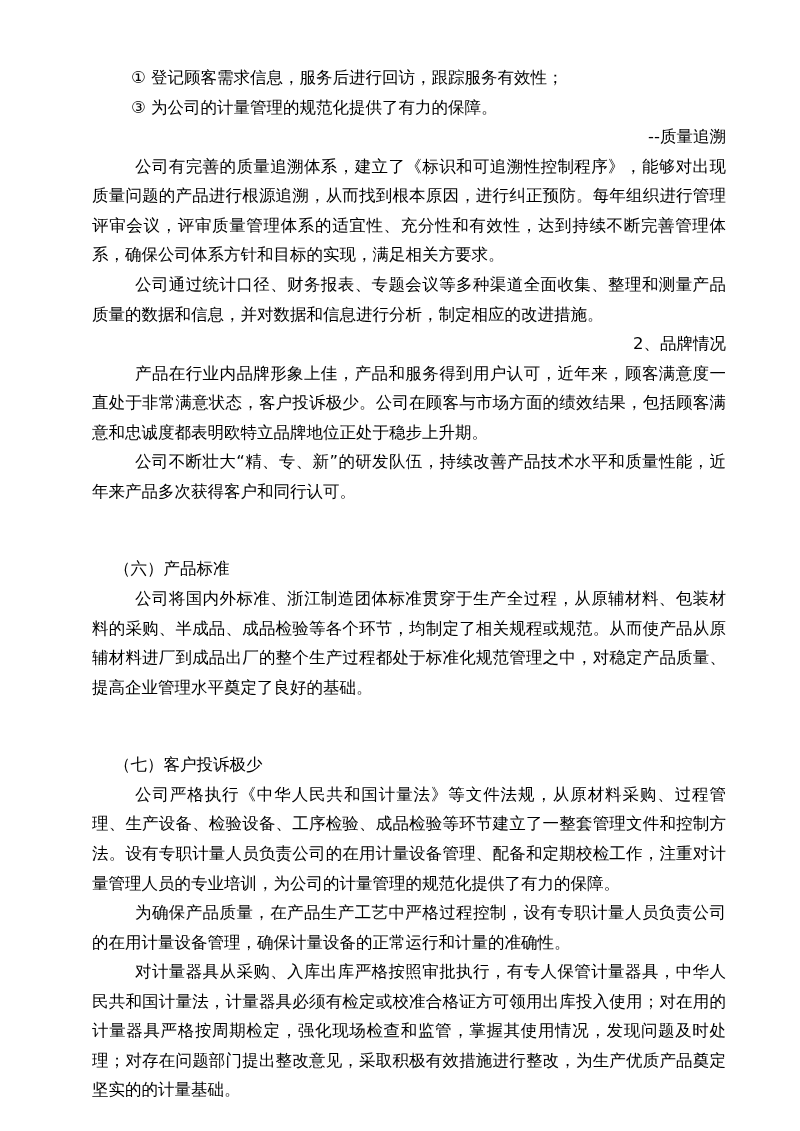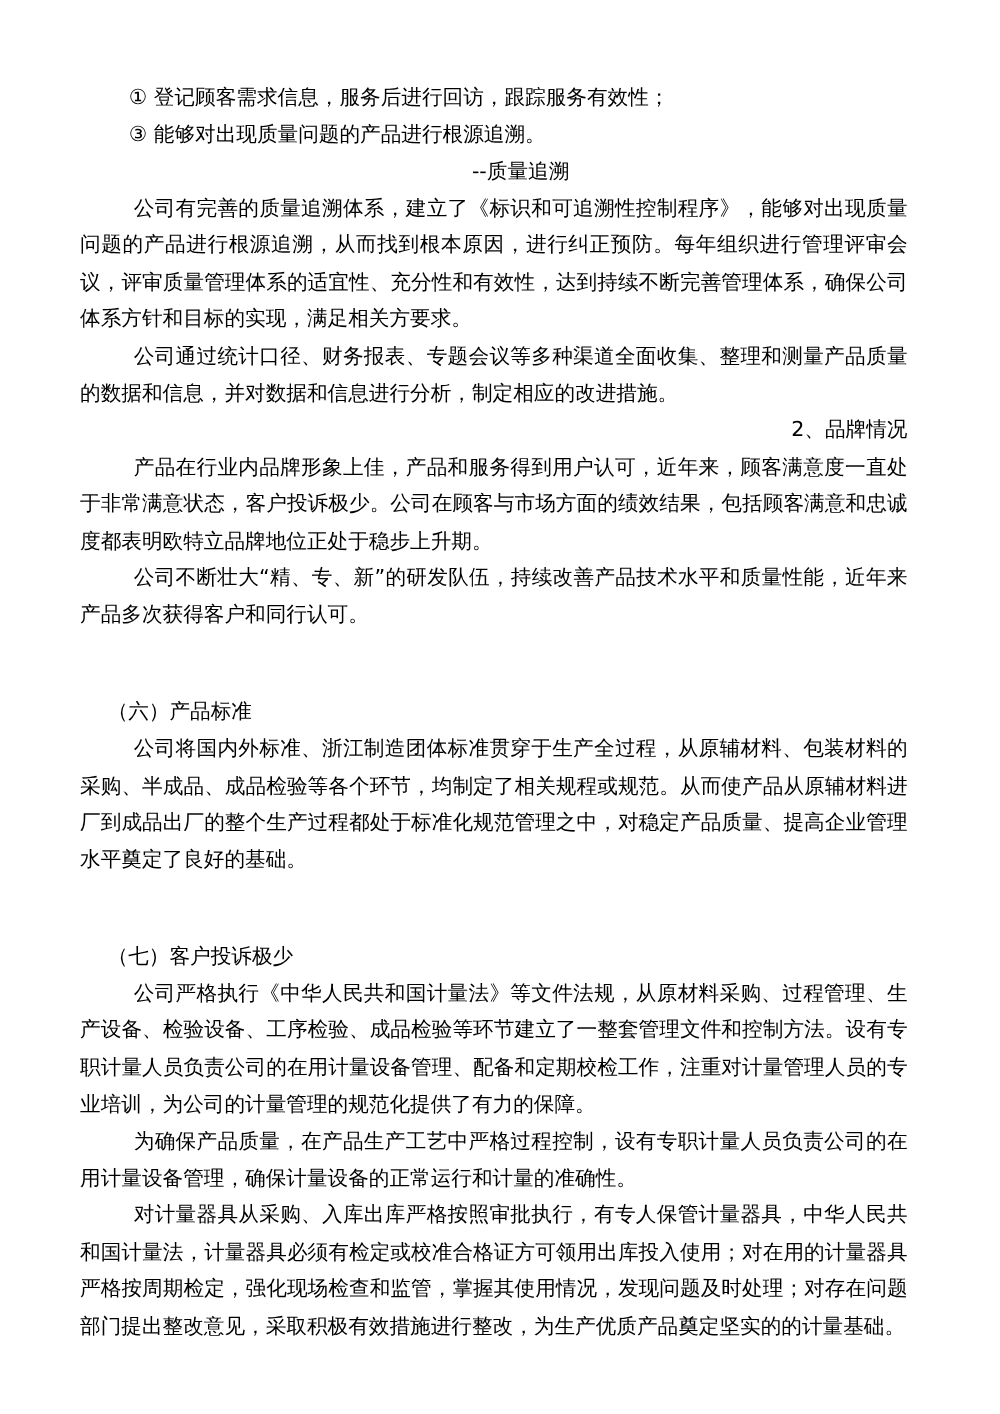--- a/index.html
+++ b/index.html
@@ -6,54 +6,54 @@
     margin: 0;
     padding: 0;
     background: #ffffff;
   }
   .page {
     position: relative;
     width: 800px;
     height: 1131px;
     background: #ffffff;
     box-sizing: border-box;
-    padding: 63px 74px 0 64px;
+    padding: 63px 74px 0 92px;
     overflow: hidden;
     font-family: "DejaVu Sans", "Liberation Sans", sans-serif;
     color: #000000;
   }
   .para {
     margin: 0;
     padding: 0;
     font-size: 16.5px;
     line-height: 29.56px;
     font-weight: 400;
     text-align: justify;
     text-justify: inter-ideograph;
     word-break: normal;
     overflow-wrap: break-word;
   }
   
   .style-item  { text-indent: 39px; text-align: left; }
   
-  .style-dash  { text-indent: 43px; text-align: center; }
+  .style-dash  { text-indent: 43px; text-align: right; }
   
   .style-num   { text-indent: 43px; text-align: right; }
   
   .style-paren { text-indent: 22px; text-align: left; margin-top: 48px; }
   
   .style-body  { text-indent: 43px; }
 </style>
 </head>
 <body>
 
 <div class="page" style="background: rgb(255, 255, 255); color: rgb(0, 0, 0);">
   <div>
       <p class="para style-item">① 登记顾客需求信息，服务后进行回访，跟踪服务有效性；</p>
-      <p class="para style-item">③ 能够对出现质量问题的产品进行根源追溯。</p>
+      <p class="para style-item">③ 为公司的计量管理的规范化提供了有力的保障。</p>
       <p class="para style-dash">--质量追溯</p>
       <p class="para style-body">公司有完善的质量追溯体系，建立了《标识和可追溯性控制程序》，能够对出现质量问题的产品进行根源追溯，从而找到根本原因，进行纠正预防。每年组织进行管理评审会议，评审质量管理体系的适宜性、充分性和有效性，达到持续不断完善管理体系，确保公司体系方针和目标的实现，满足相关方要求。</p>
       <p class="para style-body">公司通过统计口径、财务报表、专题会议等多种渠道全面收集、整理和测量产品质量的数据和信息，并对数据和信息进行分析，制定相应的改进措施。</p>
       <p class="para style-num">2、品牌情况</p>
       <p class="para style-body">产品在行业内品牌形象上佳，产品和服务得到用户认可，近年来，顾客满意度一直处于非常满意状态，客户投诉极少。公司在顾客与市场方面的绩效结果，包括顾客满意和忠诚度都表明欧特立品牌地位正处于稳步上升期。</p>
       <p class="para style-body">公司不断壮大“精、专、新”的研发队伍，持续改善产品技术水平和质量性能，近年来产品多次获得客户和同行认可。</p>
       <p class="para style-paren">（六）产品标准</p>
       <p class="para style-body">公司将国内外标准、浙江制造团体标准贯穿于生产全过程，从原辅材料、包装材料的采购、半成品、成品检验等各个环节，均制定了相关规程或规范。从而使产品从原辅材料进厂到成品出厂的整个生产过程都处于标准化规范管理之中，对稳定产品质量、提高企业管理水平奠定了良好的基础。</p>
       <p class="para style-paren">（七）客户投诉极少</p>
       <p class="para style-body">公司严格执行《中华人民共和国计量法》等文件法规，从原材料采购、过程管理、生产设备、检验设备、工序检验、成品检验等环节建立了一整套管理文件和控制方法。设有专职计量人员负责公司的在用计量设备管理、配备和定期校检工作，注重对计量管理人员的专业培训，为公司的计量管理的规范化提供了有力的保障。</p>

